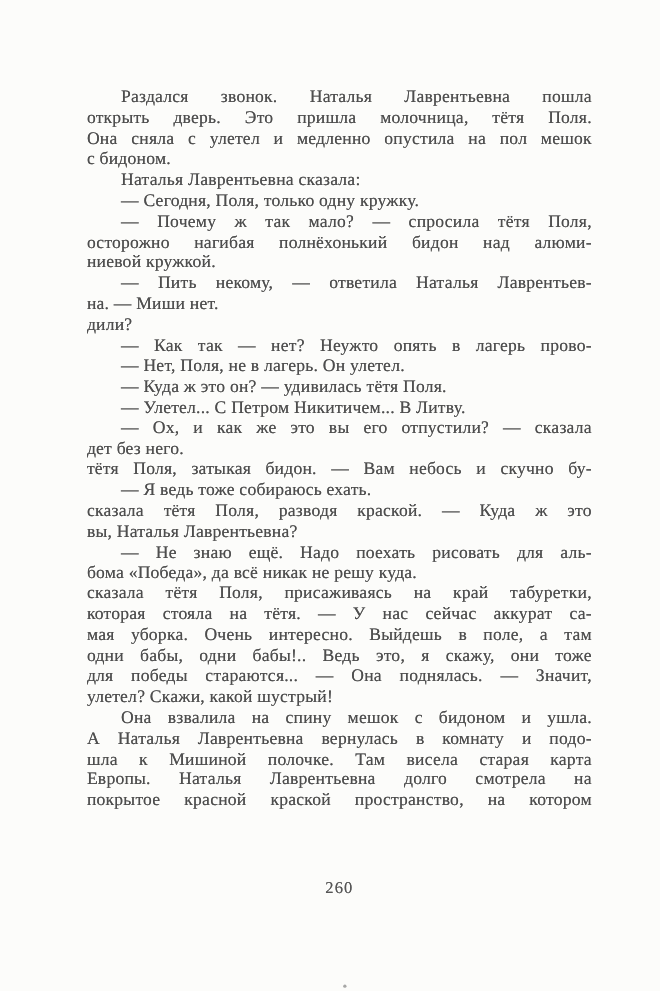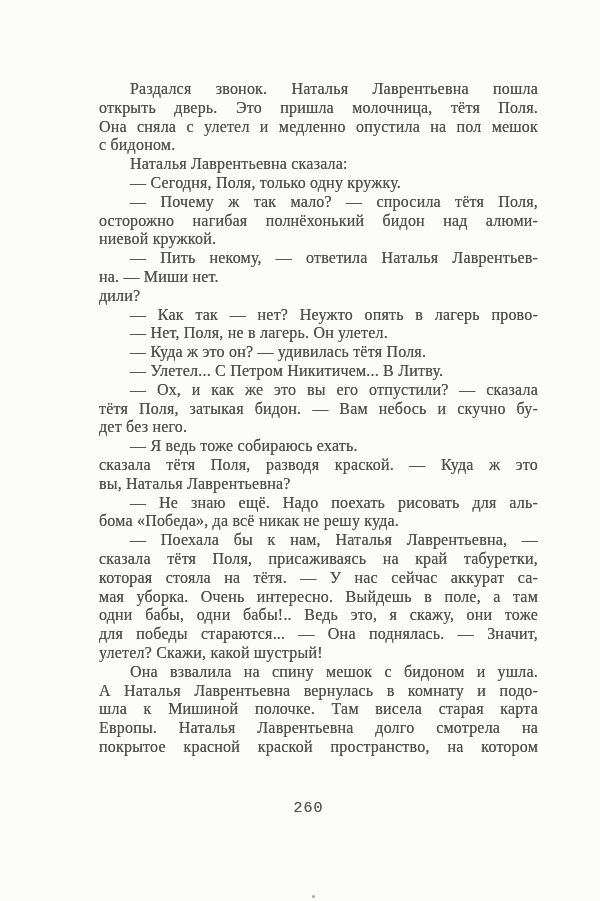--- a/index.html
+++ b/index.html
@@ -30,35 +30,34 @@
     font-size: 16px;
     line-height: 18.8px;
     color: #4e4e4e;
     text-shadow: 0 0 0.5px #707070;
     letter-spacing: 0.2px;
   }
   .line {
     text-align: justify;
     text-align-last: justify;
     white-space: normal;
-    margin-left: 20px;
   }
   .line.end {
     text-align-last: left;
   }
   .line.indent {
     text-indent: 31px;
   }
   .page-number {
     position: absolute;
     left: 79px;
     top: 800px;
     width: 459px;
     text-align: center;
-    font-family: Liberation Mono, monospace;
+    font-family: Liberation Serif, serif;
     font-size: 15px;
     color: #565656;
     text-shadow: 0 0 0.5px #757575;
     letter-spacing: 1px;
   }
   .scan-speck {
     position: absolute;
     left: 312px;
     top: 895px;
     width: 3px;
@@ -83,28 +82,27 @@
       <div class="line">осторожно нагибая полнёхонький бидон над алюми-</div>
       <div class="line end">ниевой кружкой.</div>
       <div class="line indent">— Пить некому, — ответила Наталья Лаврентьев-</div>
       <div class="line end">на. — Миши нет.</div>
       <div class="line end">дили?</div>
       <div class="line indent">— Как так — нет? Неужто опять в лагерь прово-</div>
       <div class="line indent end">— Нет, Поля, не в лагерь. Он улетел.</div>
       <div class="line indent end">— Куда ж это он? — удивилась тётя Поля.</div>
       <div class="line indent end">— Улетел... С Петром Никитичем... В Литву.</div>
       <div class="line indent">— Ох, и как же это вы его отпустили? — сказала</div>
+      <div class="line end">дет без него.</div>
       <div class="line">тётя Поля, затыкая бидон. — Вам небось и скучно бу-</div>
-      <div class="line end">дет без него.</div>
       <div class="line indent end">— Я ведь тоже собираюсь ехать.</div>
       <div class="line">сказала тётя Поля, разводя краской. — Куда ж это</div>
       <div class="line end">вы, Наталья Лаврентьевна?</div>
       <div class="line indent">— Не знаю ещё. Надо поехать рисовать для аль-</div>
       <div class="line end">бома «Победа», да всё никак не решу куда.</div>
-      <div class="line indent">— Поехала бы к нам, Наталья Лаврентьевна, —</div>
       <div class="line">сказала тётя Поля, присаживаясь на край табуретки,</div>
       <div class="line">которая стояла на тётя. — У нас сейчас аккурат са-</div>
       <div class="line">мая уборка. Очень интересно. Выйдешь в поле, а там</div>
       <div class="line">одни бабы, одни бабы!.. Ведь это, я скажу, они тоже</div>
       <div class="line">для победы стараются... — Она поднялась. — Значит,</div>
       <div class="line end">улетел? Скажи, какой шустрый!</div>
       <div class="line indent">Она взвалила на спину мешок с бидоном и ушла.</div>
       <div class="line">А Наталья Лаврентьевна вернулась в комнату и подо-</div>
       <div class="line">шла к Мишиной полочке. Там висела старая карта</div>
       <div class="line">Европы. Наталья Лаврентьевна долго смотрела на</div>

